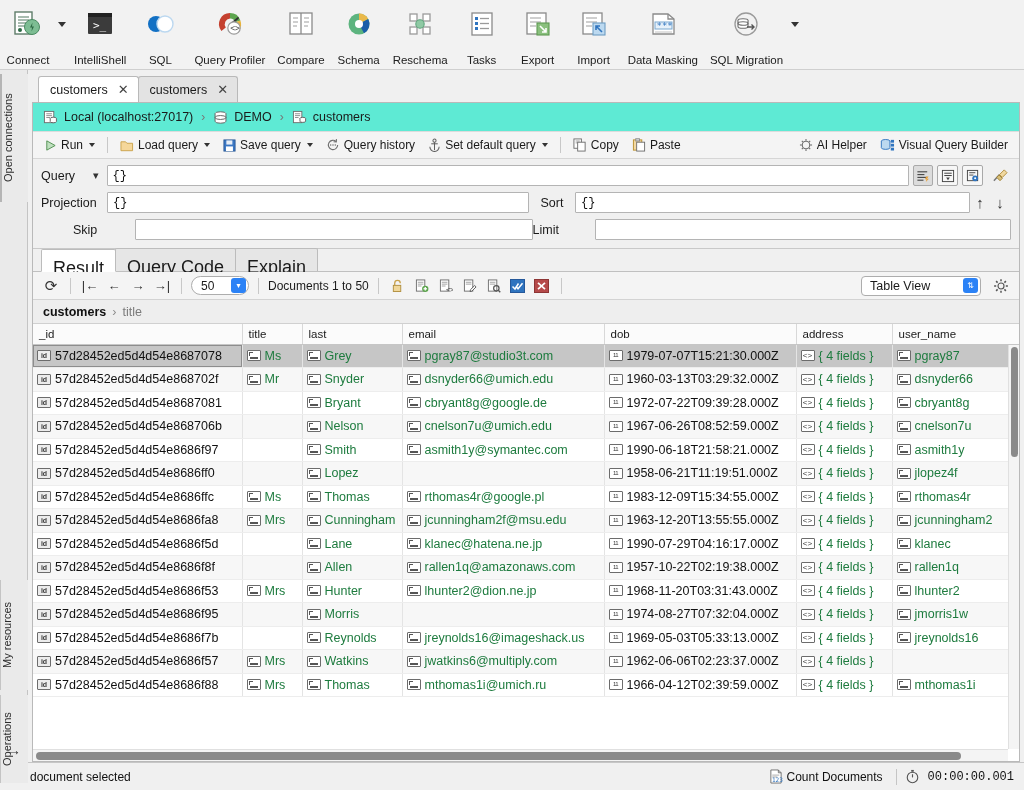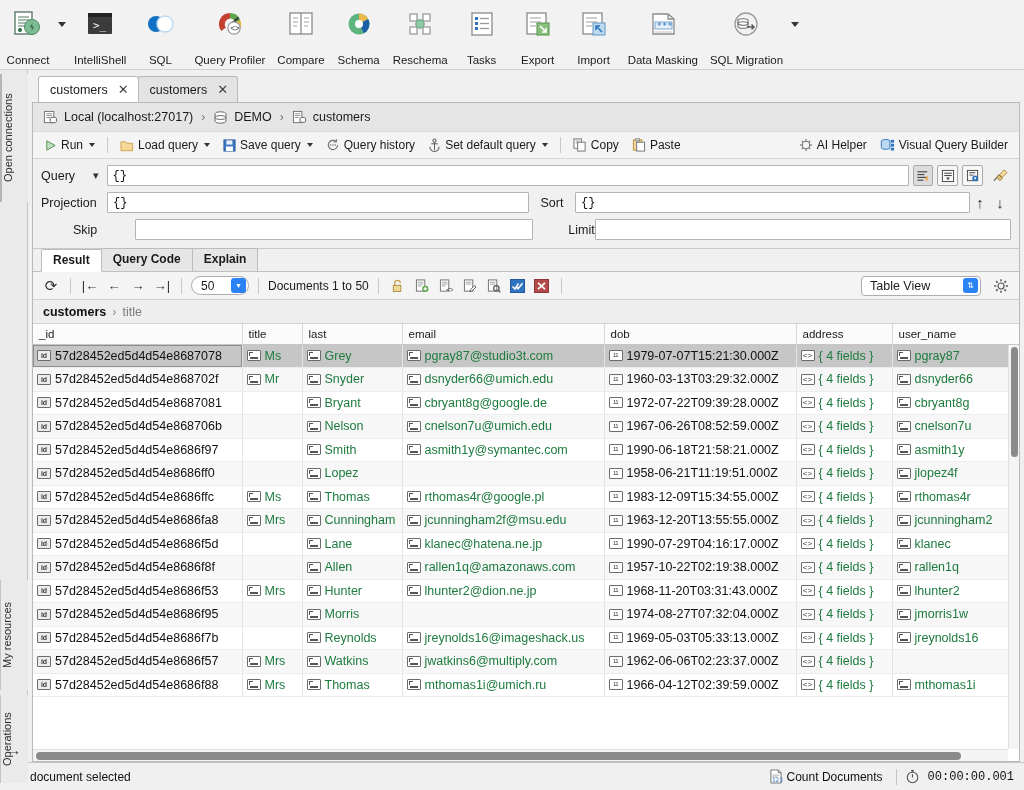--- a/index.html
+++ b/index.html
@@ -89,21 +89,21 @@
     flex: 1; min-height: 0;
     background: #ffffff;
     border: 1px solid #b9b9b9;
     display: flex; flex-direction: column;
   }
 
   
   .crumbs {
     height: 29px; display: flex; align-items: center; gap: 6px;
     padding: 0 10px; font-size: 12.5px; border-bottom: 1px solid #dcdcdc;
-    background: #e5e5e5;
+    background: #5eead4;
   }
   .crumbs .sep { color: #777; font-size: 12px; margin: 0 2px; }
   .crumbs .ctext { cursor: pointer; }
 
   
   .qbar {
     height: 27px; display: flex; align-items: center;
     padding: 0 6px; gap: 3px; font-size: 12px;
     background: #f4f4f4; border-bottom: 1px solid #d6d6d6;
   }
@@ -130,23 +130,23 @@
     display: flex; align-items: center; justify-content: center; margin-left: 4px;
     cursor: pointer; border-radius: 2px;
   }
   .ficon.pressed { background: #dcdcdc; }
   .fplain { width: 22px; height: 21px; display:flex;align-items:center;justify-content:center;margin-left:6px;cursor:pointer; }
   .arrowbtn { width: 20px; text-align: center; font-size: 15px; color: #333; cursor: pointer; }
 
   
   .rtabs { display: flex; align-items: flex-end; height: 23px; padding-left: 8px; background: #f0f0f0; border-bottom: 1px solid #c0c0c0; }
   .rtab {
-    height: 23px; line-height: 21px; padding: 0 11px; font-size: 12px;
+    height: 23px; line-height: 21px; padding: 8px 11px; font-size: 18px;
     border: 1px solid #bcbcbc; border-bottom: none; background: #e6e6e6;
-    margin-right: -1px; cursor: pointer; border-radius: 2px 2px 0 0; font-weight: bold;
+    margin-right: -1px; cursor: pointer; border-radius: 2px 2px 0 0;
   }
   .rtab.active { background: #ffffff; border-bottom: 1px solid #fff; margin-bottom: -1px; }
 
   
   .rbar { height: 28px; display: flex; align-items: center; padding: 0 8px; gap: 4px; background: #f4f4f4; border-bottom: 1px solid #d3d3d3; }
   .ricon { width: 20px; height: 20px; display: flex; align-items: center; justify-content: center; cursor: pointer; font-size: 13px; color: #333; }
   .rsep { width: 1px; height: 16px; background: #c8c8c8; margin: 0 5px; }
   .numsel {
     display: flex; align-items: center; justify-content: space-between;
     width: 58px; height: 19px; background: #fff; border: 1px solid #adadad;
@@ -646,21 +646,21 @@
             <input class="finput" style="width: 422px;" value="{}">
             <span class="flabel" style="width:46px;text-align:center;">Sort</span>
             <input class="finput" style="width: 395px;" value="{}">
             <span class="arrowbtn">↑</span>
             <span class="arrowbtn">↓</span>
           </div>
 
           <div class="frow" style="margin-bottom:0;">
             <span class="flabel" style="width:66px;margin-left:32px;">Skip</span>
             <input class="finput" style="width: 422px;" value="">
-            <span class="flabel" style="width:66px;text-align:right;">Limit</span>
+            <span class="flabel" style="width:66px;text-align:left;">Limit</span>
             <input class="finput" style="width: 442px;" value="">
           </div>
         </div>
 
         <div class="rtabs">
           <div class="rtab active">Result</div>
           <div class="rtab">Query Code</div>
           <div class="rtab">Explain</div>
         </div>
 

